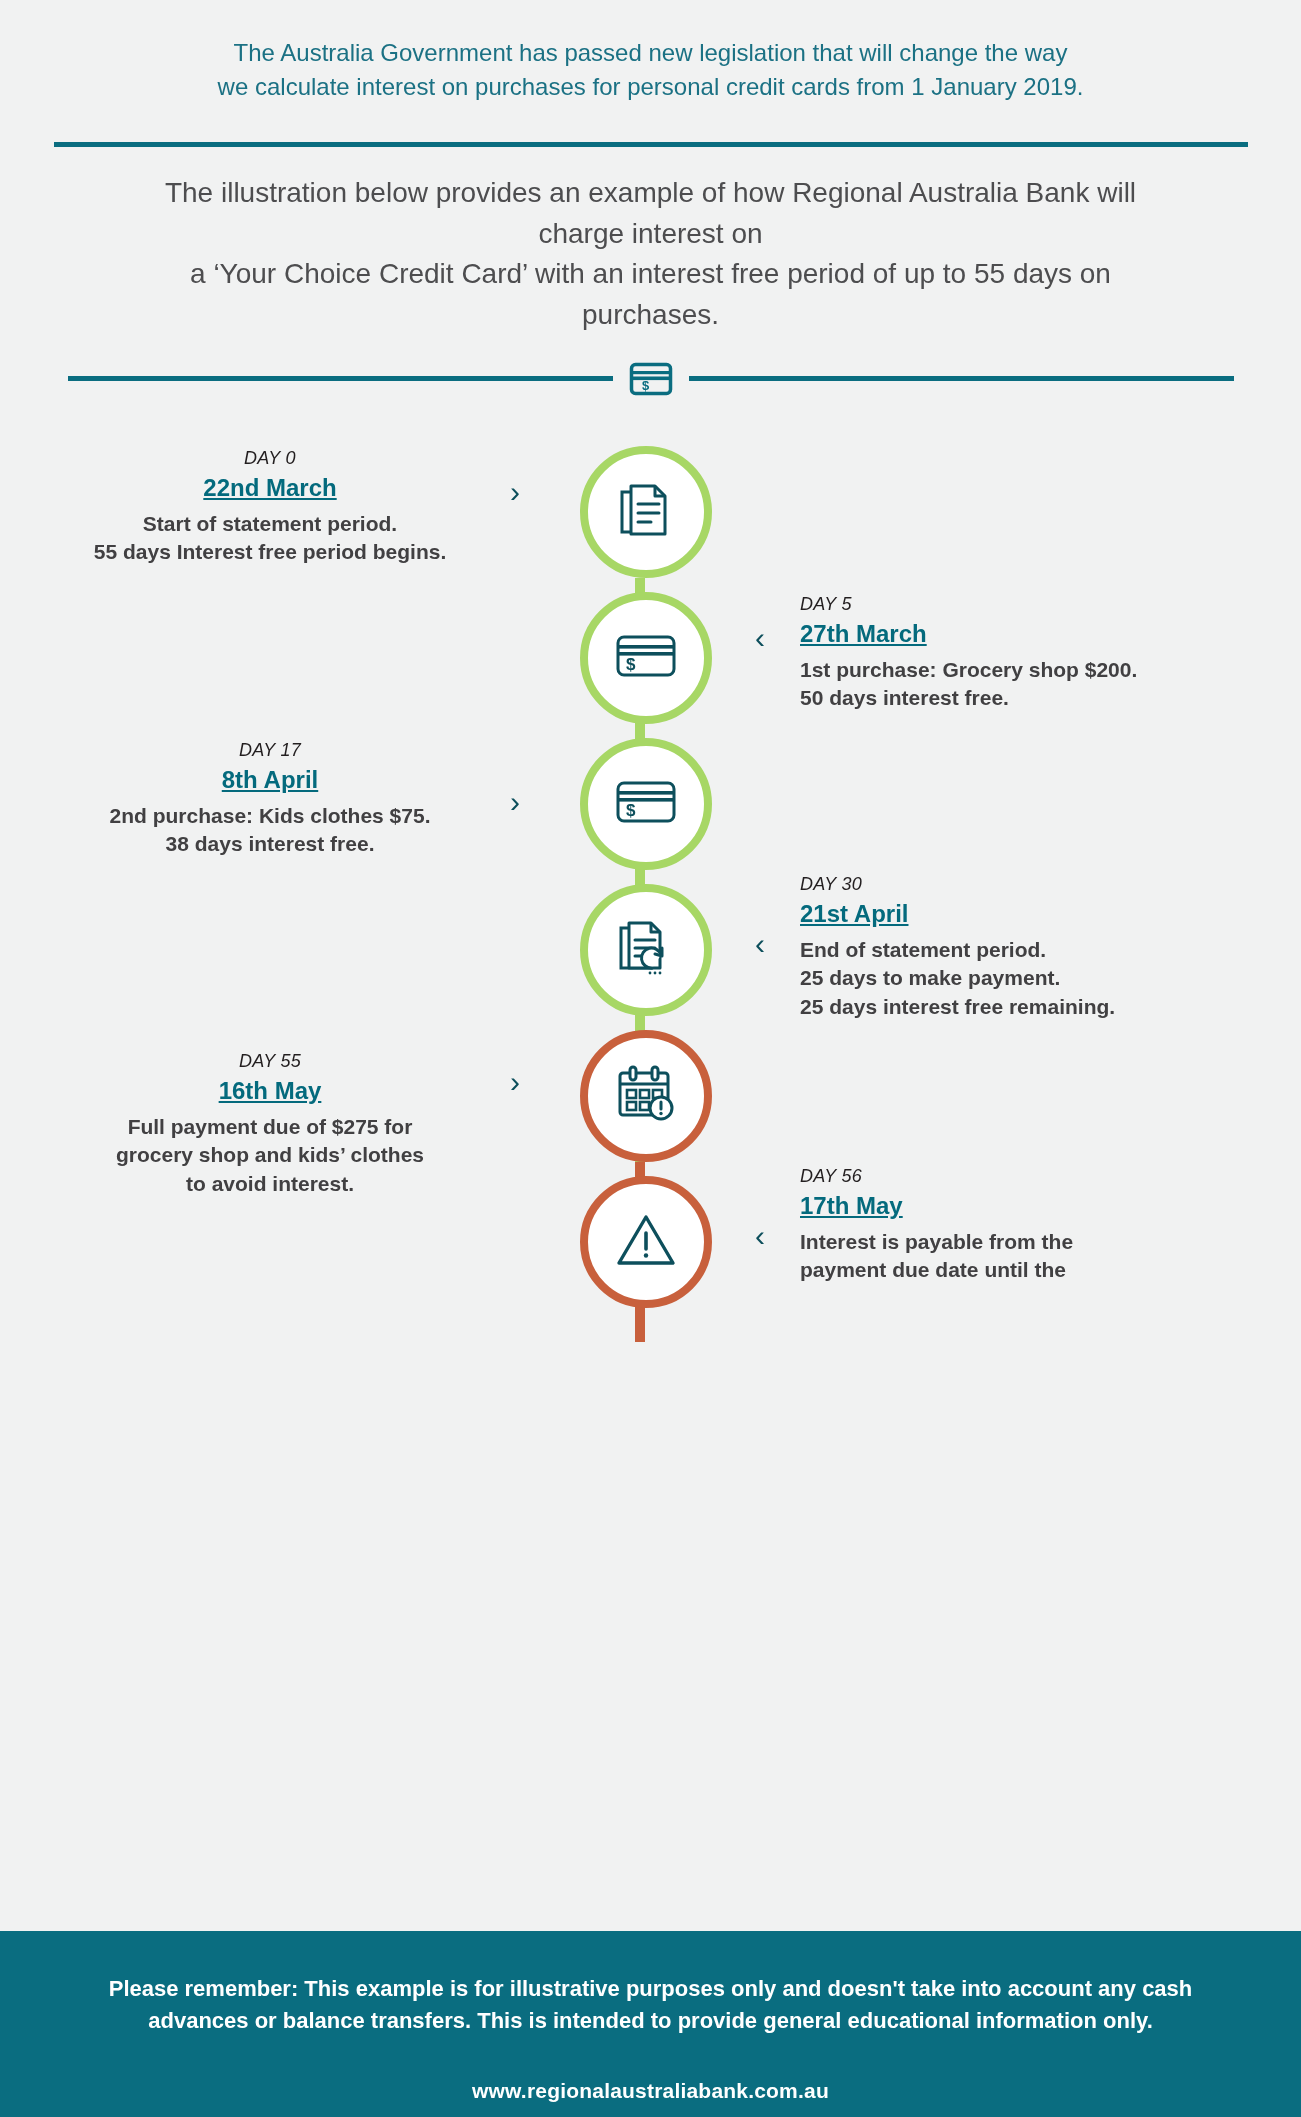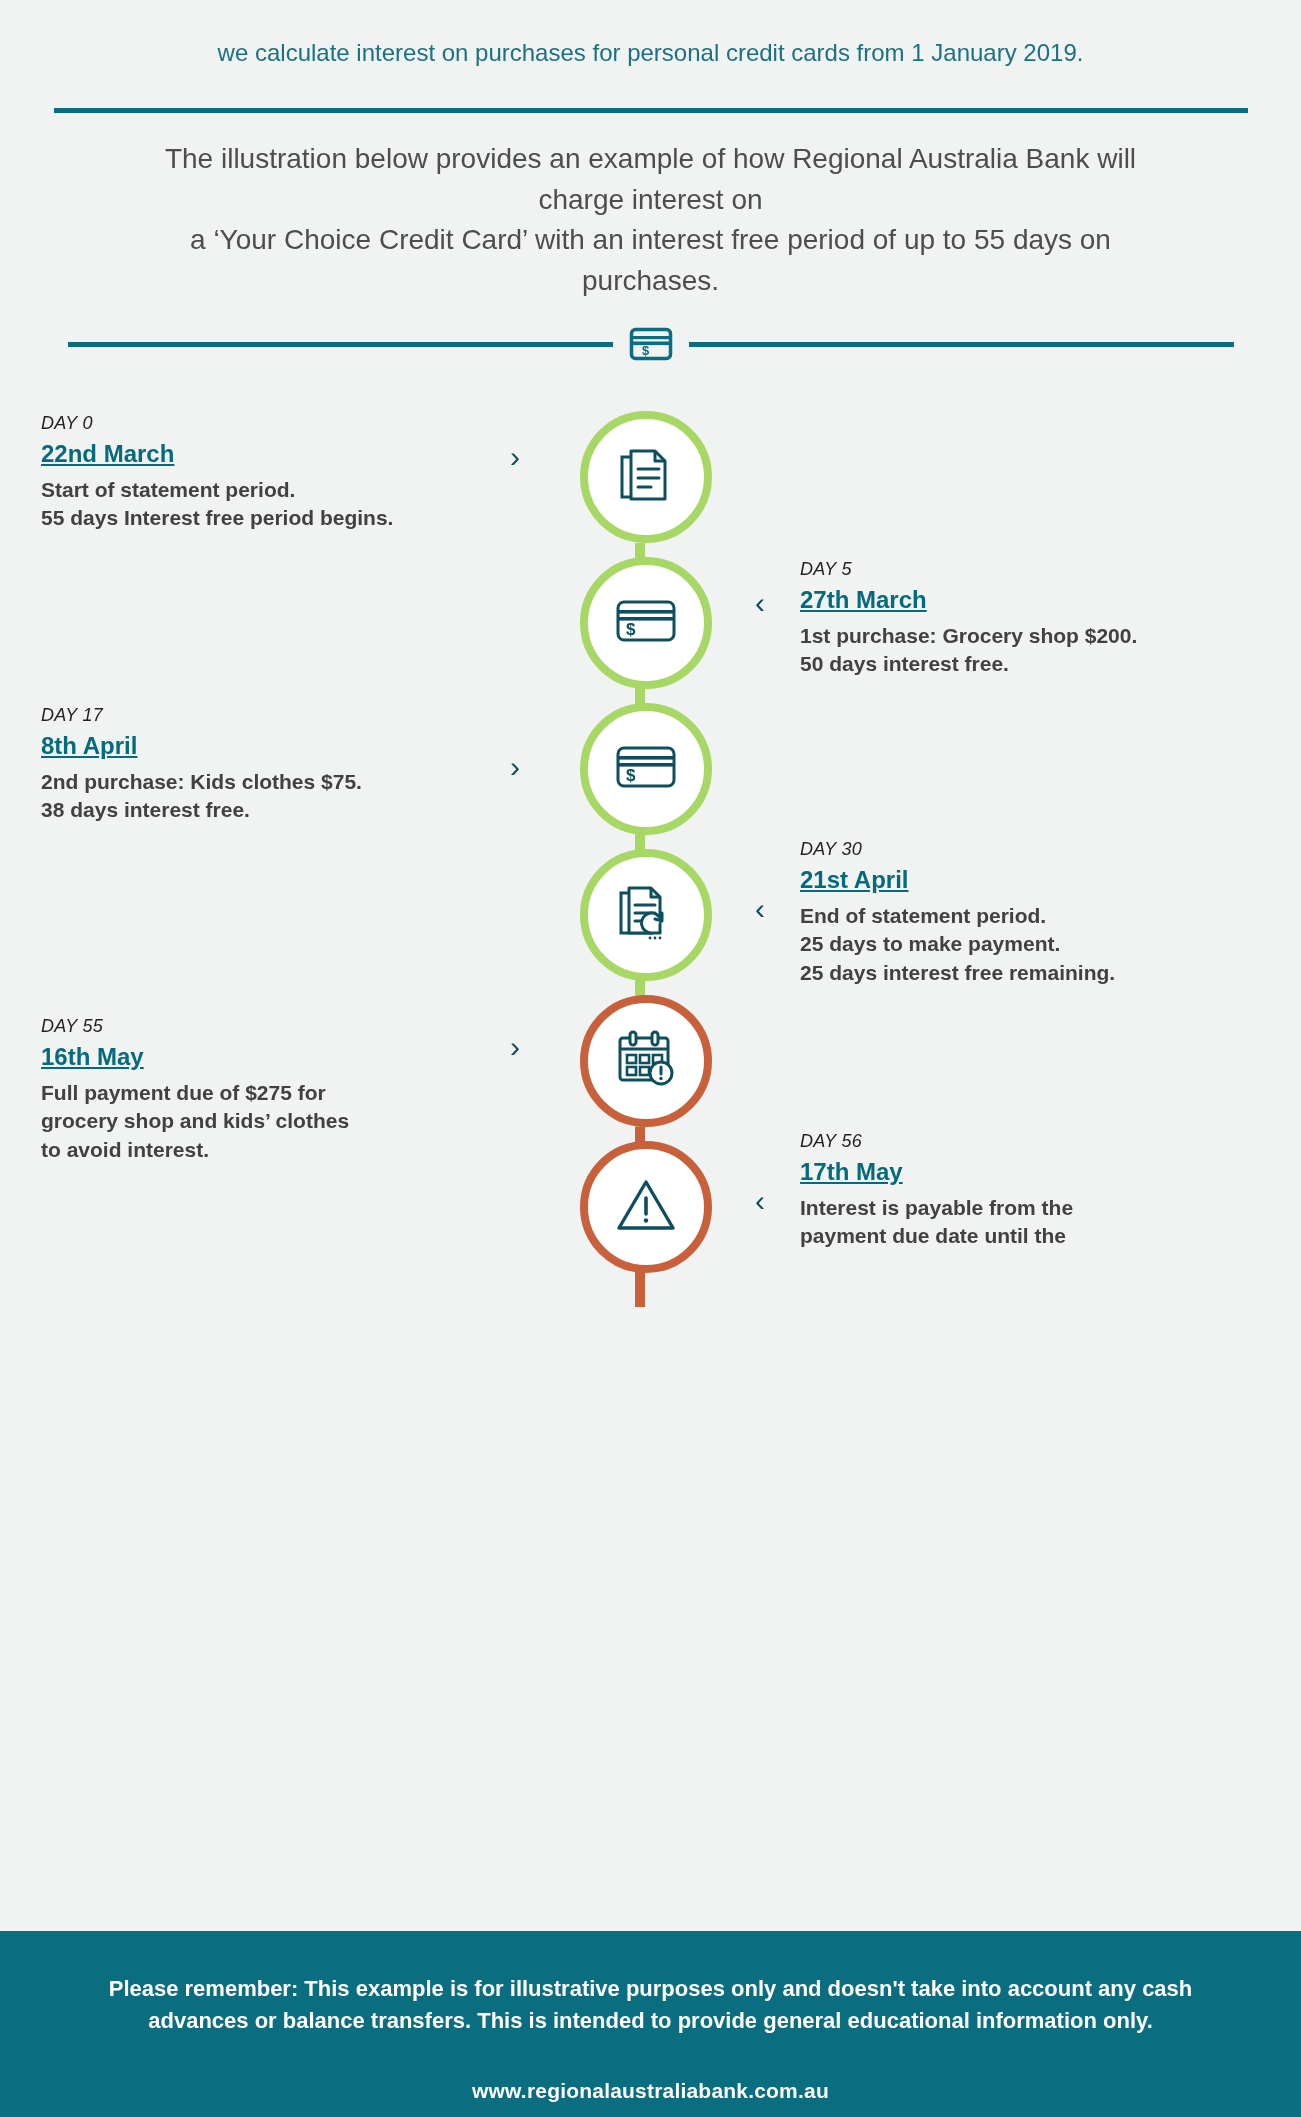--- a/index.html
+++ b/index.html
@@ -99,21 +99,21 @@
   .circle.green { border:8px solid #a7d765; }
   .circle.orange { border:8px solid #c8603c; }
 
   .txt {
     position:absolute;
     width:430px;
     font-size:21px;
     color:#414042;
     line-height:1.36;
   }
-  .txt.left  { left:41px;  text-align:left; }
+  .txt.left  { left:55px;  text-align:center; }
   .txt.right { left:800px; text-align:left; }
 
   .day {
     font-size:18px;
     font-style:italic;
     color:#231f20;
     letter-spacing:0.3px;
     margin-bottom:2px;
   }
   .date {
@@ -159,20 +159,21 @@
     letter-spacing:0.2px;
   }
 </style>
 </head>
 <body>
 
 <div class="page">
 
 
   <div class="intro">
+    <span class="intro-line">The Australia Government has passed new legislation that will change the way</span>
     <span class="intro-line">we calculate interest on purchases for personal credit cards from 1 January 2019.</span>
   </div>
 
   <div class="divider"></div>
 
   <div class="subintro">
     <span class="subintro-line">The illustration below provides an example of how Regional Australia Bank will charge interest on</span>
     <span class="subintro-line">a ‘Your Choice Credit Card’ with an interest free period of up to 55 days on purchases.</span>
   </div>
 

